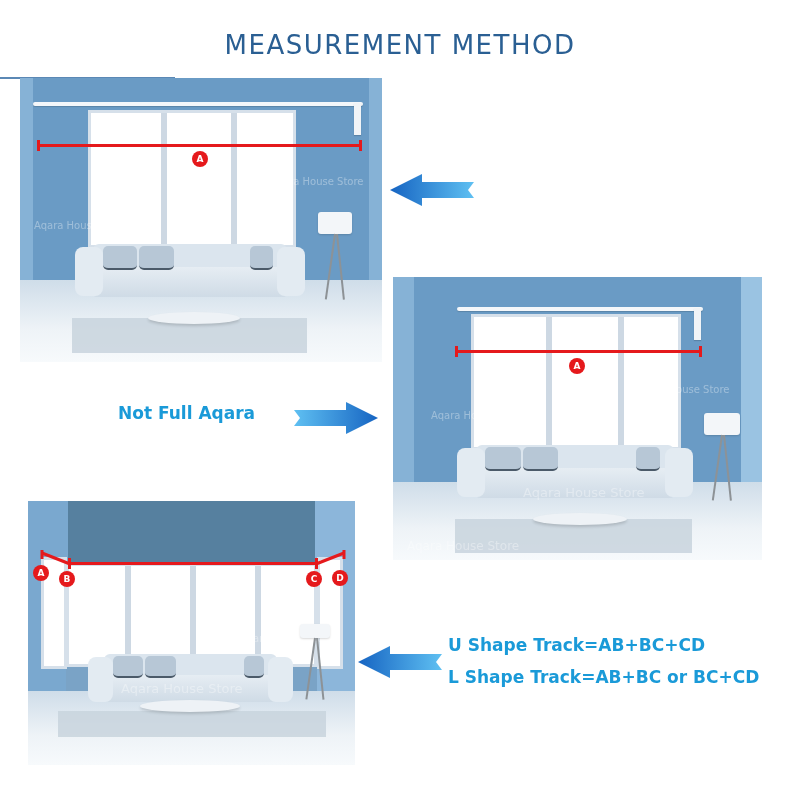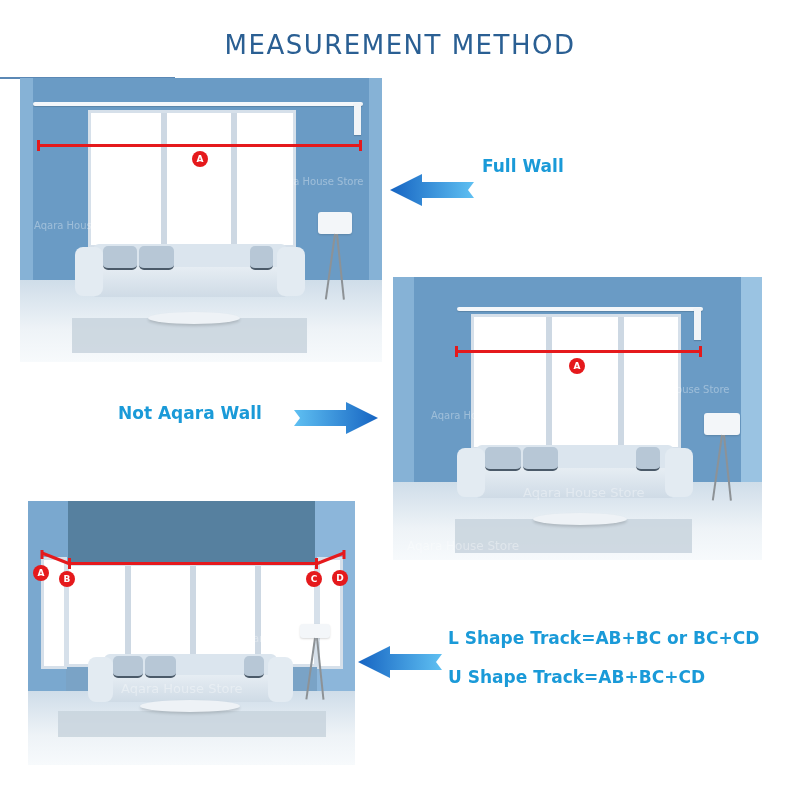--- a/index.html
+++ b/index.html
@@ -76,21 +76,20 @@
     <defs>
         <linearGradient id="ga" x1="0" x2="1">
           <stop offset="0" stop-color="#1664c2"></stop>
           <stop offset="1" stop-color="#5fc0f2"></stop>
         </linearGradient>
       </defs>
     <path d="M2 20 L34 4 L34 12 L86 12 L80 20 L86 28 L34 28 L34 36 Z" fill="url(#ga)"></path>
   </svg>
 </div>
 <div class="caption" style="left:482px; top:150px;">
-  <div>Full Wall</div>
 </div>
 
 <div class="scene" style="left:393px; top:277px; width:369px; height:283px;">
   <div class="wall-back" style="left:20px; right:20px; top:0; height:205px; background:#6a9bc5;"></div>
   <div class="wall-side" style="left:0; width:21px; height:230px; background:#86b2d6;"></div>
   <div class="wall-side" style="right:0; width:21px; height:230px; background:#9ac3e2;"></div>
   <div class="floor" style="top:205px;"></div>
   <div class="window" style="left:78px; top:37px; width:210px; height:136px;">
     <div class="mullion" style="left:72px;"></div>
     <div class="mullion" style="left:144px;"></div>
@@ -124,21 +123,21 @@
     <defs>
         <linearGradient id="gb" x1="1" x2="0">
           <stop offset="0" stop-color="#1664c2"></stop>
           <stop offset="1" stop-color="#5fc0f2"></stop>
         </linearGradient>
       </defs>
     <path d="M86 20 L54 4 L54 12 L2 12 L8 20 L2 28 L54 28 L54 36 Z" fill="url(#gb)"></path>
   </svg>
 </div>
 <div class="caption" style="left:118px; top:397px;">
-  <div>Not Aqara Wall</div>
+  <div>Not Full Aqara</div>
 </div>
 
 <div class="scene" style="left:28px; top:501px; width:327px; height:264px;">
   <div class="wall-back" style="left:38px; right:38px; top:0; height:62px; background:#56809f;"></div>
   <div class="wall-side" style="left:0; width:40px; height:200px; background:#7aa8cf;"></div>
   <div class="wall-side" style="right:0; width:40px; height:200px; background:#8cb6da;"></div>
   <div class="wall-back" style="left:38px; right:38px; top:165px; height:30px; background:#7aa3c6;"></div>
   <div class="floor" style="top:190px;"></div>
   <div class="window" style="left:38px; top:62px; width:251px; height:104px;">
     <div class="mullion" style="left:56px;"></div>
@@ -183,15 +182,15 @@
     <defs>
         <linearGradient id="gc" x1="0" x2="1">
           <stop offset="0" stop-color="#1664c2"></stop>
           <stop offset="1" stop-color="#5fc0f2"></stop>
         </linearGradient>
       </defs>
     <path d="M2 20 L34 4 L34 12 L86 12 L80 20 L86 28 L34 28 L34 36 Z" fill="url(#gc)"></path>
   </svg>
 </div>
 <div class="caption" style="left:448px; top:622px;">
+  <div style="margin-top:7px;">U Shape Track=AB+BC+CD</div>
   <div>L Shape Track=AB+BC or BC+CD</div>
-  <div style="margin-top:7px;">U Shape Track=AB+BC+CD</div>
 </div>
 
 </body></html>

